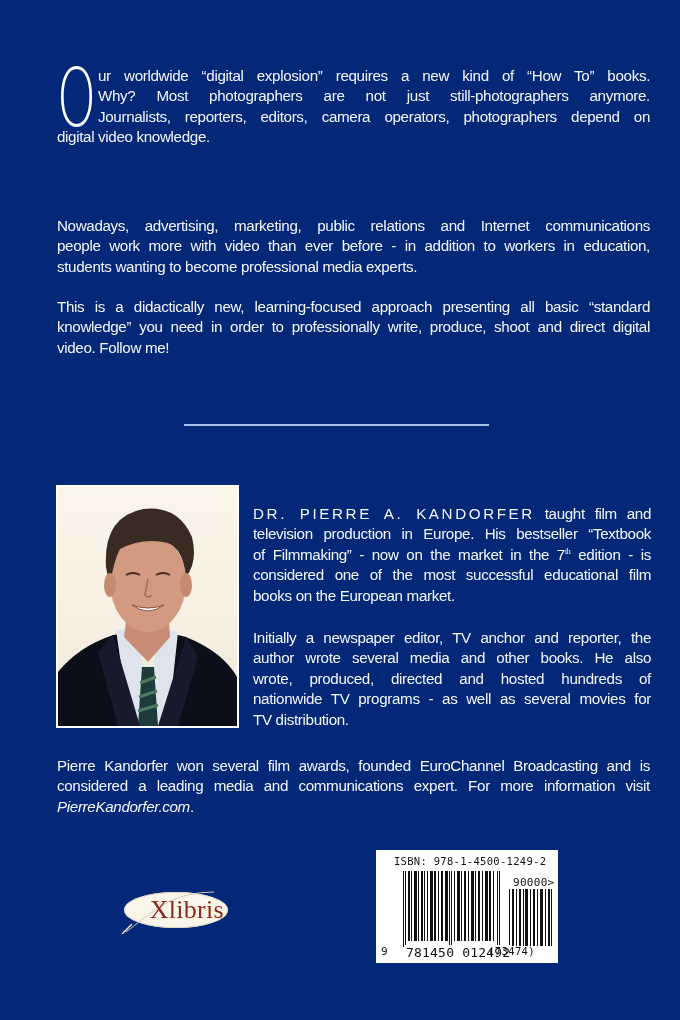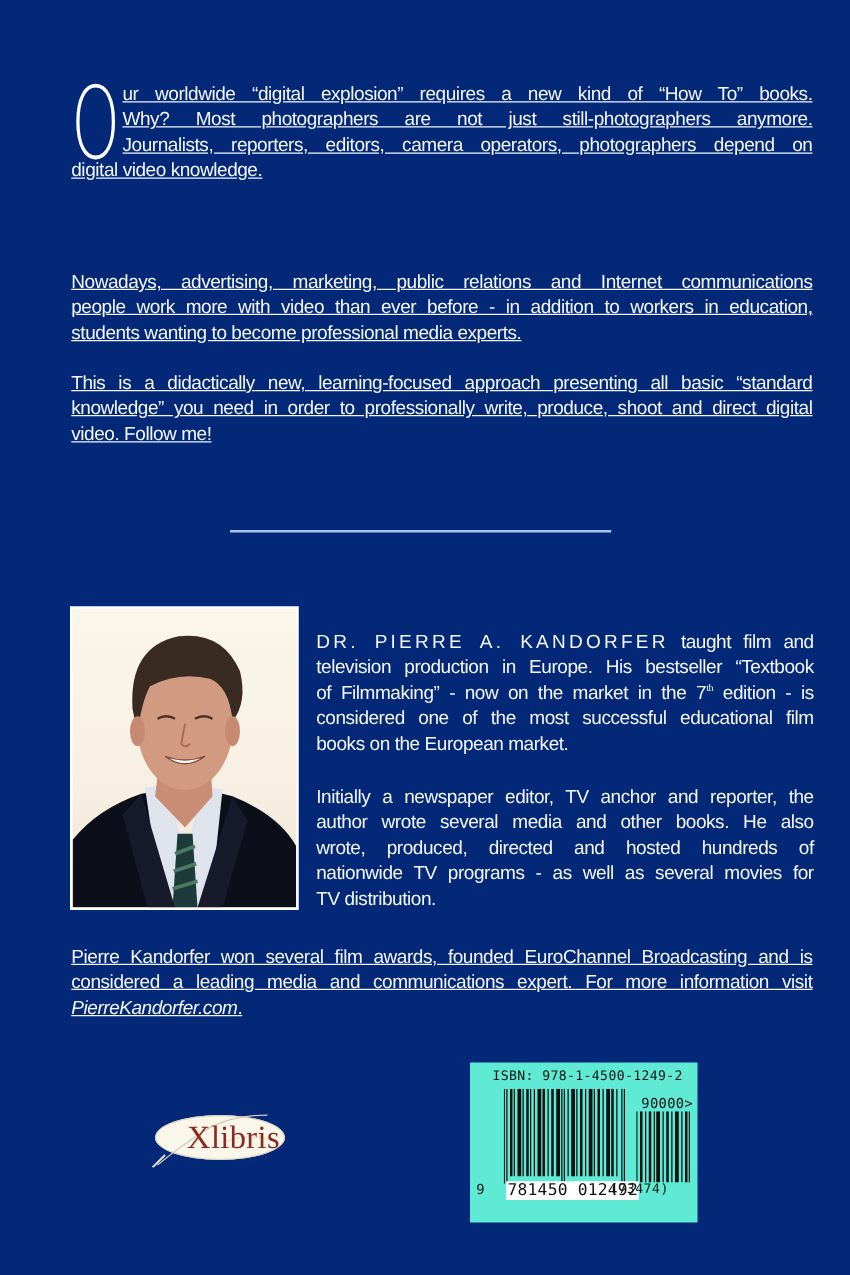--- a/index.html
+++ b/index.html
@@ -11,21 +11,21 @@
     color: #f4f6fb;
   }
   .cover { position: absolute; inset: 0; background: #022877; }
   .para {
     position: absolute; left: 57px; width: 593px;
     font-size: 15.2px; line-height: 20.4px;
     text-align: justify; letter-spacing: -0.35px;
     font-stretch: condensed;
     transform-origin: left top;
   }
-  .para .line { display: block; text-align: justify; text-align-last: justify; white-space: nowrap; text-decoration: underline; }
+  .para .line { display: block; text-align: justify; text-align-last: justify; white-space: nowrap; }
   .para .line.last { text-align-last: left; }
   #intro { top: 66px; }
   #intro .dropcap {
     position: absolute; left: 0; top: 2px;
     font-size: 80px; line-height: 62px; font-weight: 300;
     font-family: "DejaVu Sans", sans-serif;
     color: #ffffff;
     transform: scaleX(0.62); transform-origin: left top;
     width: 40px;
   }
@@ -50,22 +50,22 @@
   }
   .bio .line { display: block; text-align: justify; text-align-last: justify; white-space: nowrap; }
   .bio .line.last { text-align-last: left; }
   #bio1 { top: 488px; margin-top: 16px; }
   #bio2 { top: 628px; }
   .name-caps { letter-spacing: 2.6px; font-weight: 400; }
   sup { font-size: 8px; vertical-align: 6px; line-height: 0; font-family: Liberation Serif, serif; }
   #p4 { top: 756px; }
   .italic { font-style: italic; }
   .barcode {
-    position: absolute; left: 376px; top: 850px; width: 182px; height: 128px;
-    background: #5eead4; color: #111; box-sizing: border-box;
+    position: absolute; left: 376px; top: 850px; width: 182px; height: 113px;
+    background: #ffffff; color: #111; box-sizing: border-box;
     font-family: "DejaVu Sans Mono", monospace;
   }
   .isbn-label { position: absolute; left: 18px; top: 5px; font-size: 10.5px; letter-spacing: 0.3px; }
   .addon-label { position: absolute; left: 137px; top: 26px; font-size: 11px; letter-spacing: 0.3px; }
   .bars-main { position: absolute; left: 27px; top: 21px; width: 98px; height: 76px; }
   .bars-addon { position: absolute; left: 133px; top: 39px; width: 44px; height: 57px; }
   .digits-lead { position: absolute; left: 5px; top: 95px; font-size: 11px; }
   .digits-main { position: absolute; left: 29px; top: 95px; font-size: 13px; background: #fff; padding: 0 1px; letter-spacing: 0.2px; }
   .digits-addon { position: absolute; left: 112px; top: 95px; font-size: 10.5px; letter-spacing: 0.4px; }
   .publisher-logo {

